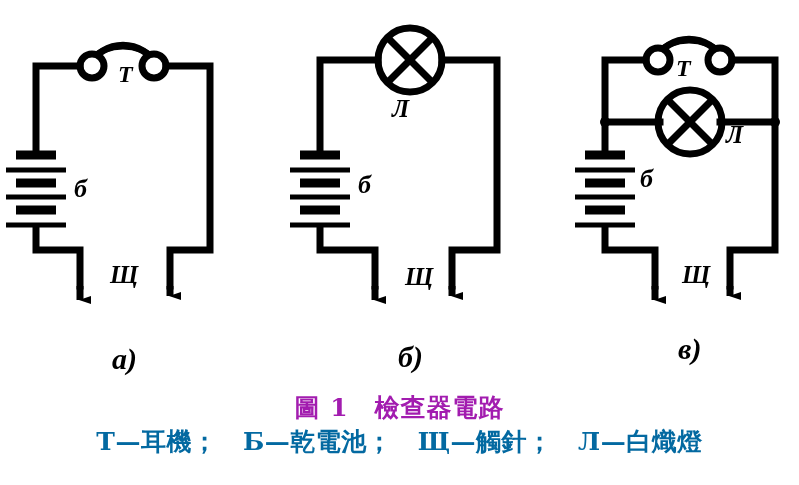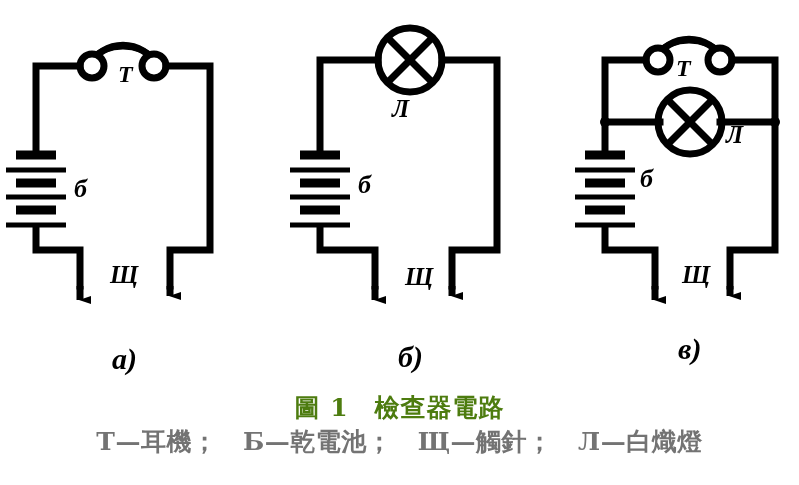--- a/index.html
+++ b/index.html
@@ -52,30 +52,30 @@
     position: absolute;
     left: 0;
     top: 392px;
     width: 799px;
     text-align: center;
   }
   .caption-title {
     font-family: "DejaVu Serif", "Liberation Serif", serif;
     font-weight: bold;
     font-size: 25px;
-    color: #4d7c0f;
+    color: #a21caf;
     letter-spacing: 1px;
     line-height: 1.25;
     white-space: nowrap;
   }
   .caption-legend {
     font-family: "DejaVu Serif", "Liberation Serif", serif;
     font-weight: bold;
     font-size: 25px;
-    color: #737373;
+    color: #0369a1;
     letter-spacing: 0.5px;
     line-height: 1.25;
     margin-top: 3px;
     white-space: nowrap;
   }
 </style>
 </head>
 <body>
 
 <div id="page">

